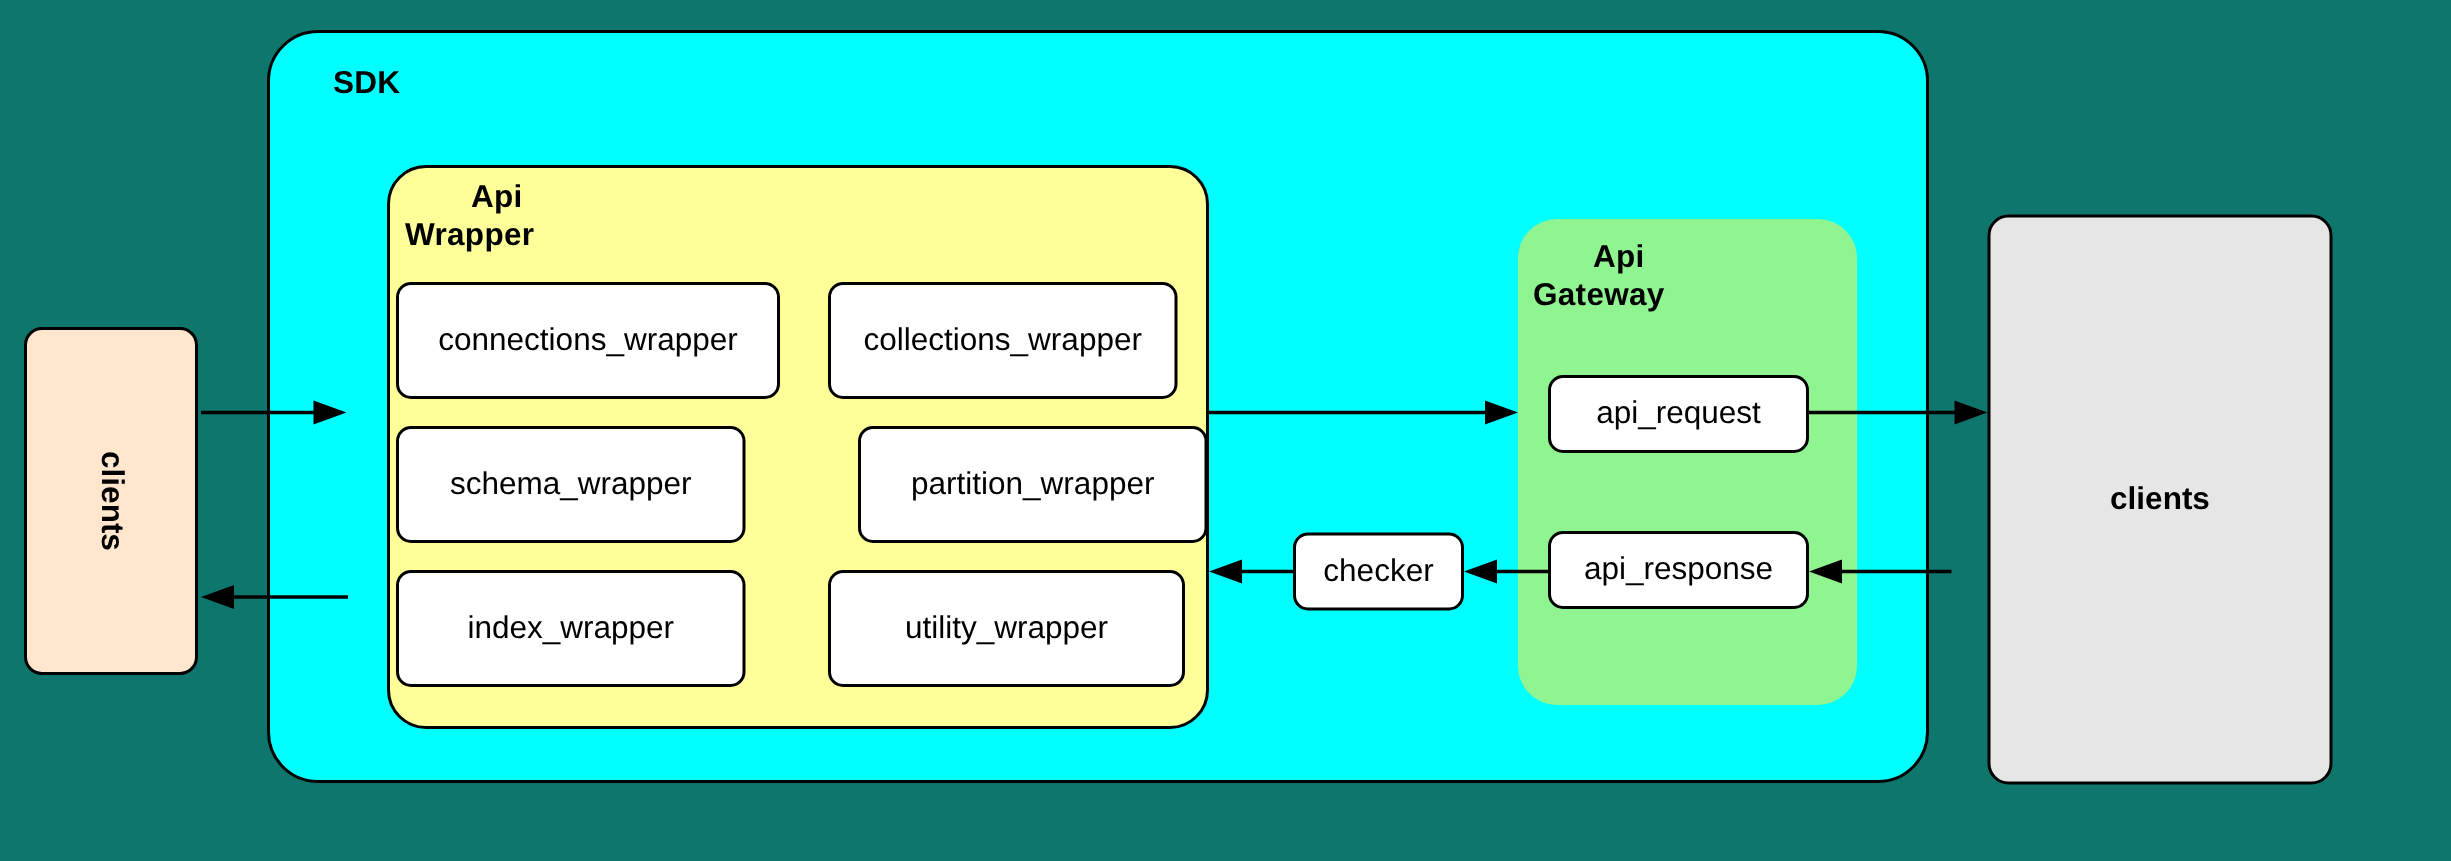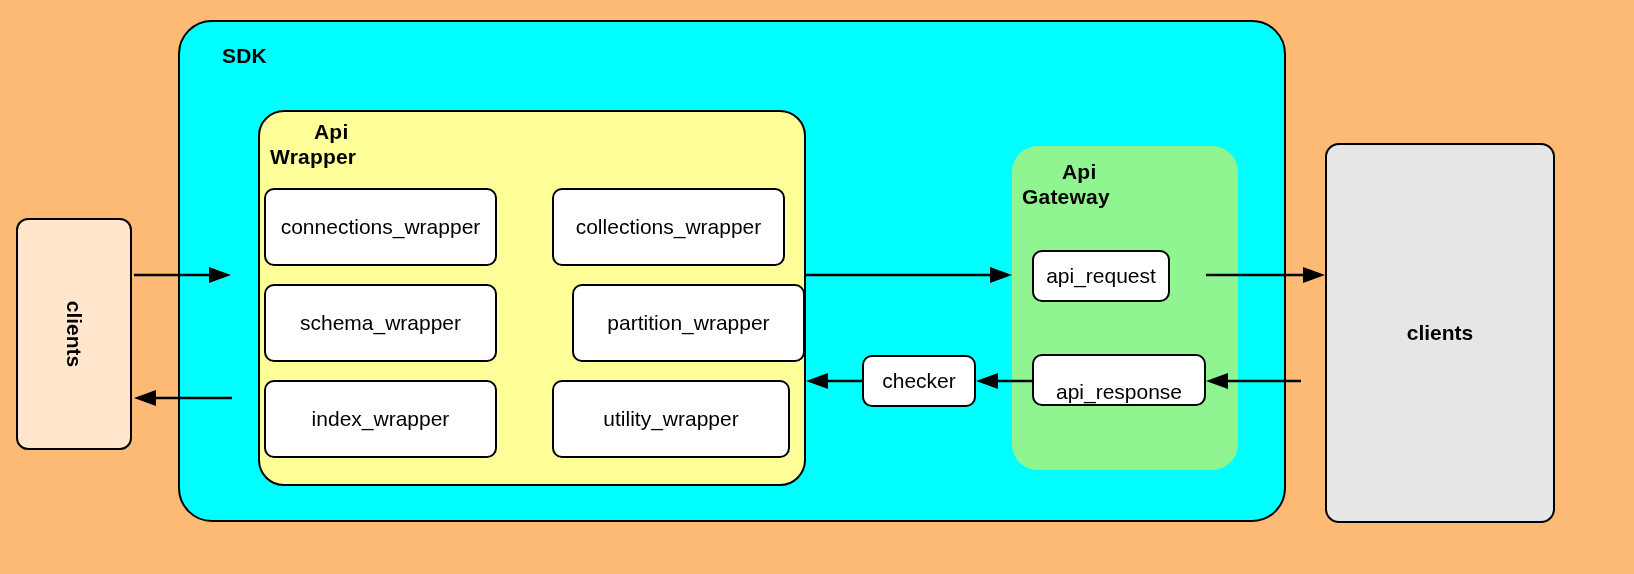--- a/index.html
+++ b/index.html
@@ -8,21 +8,21 @@
     padding: 0;
     background: #ffffff;
   }
   body {
     font-family: "Liberation Sans", sans-serif;
   }
   #canvas {
     position: relative;
     width: 1634px;
     height: 574px;
-    background: #fdba74;
+    background: #0f766e;
     overflow: hidden;
   }
   .box {
     position: absolute;
     box-sizing: border-box;
     border: 2px solid #000000;
     display: flex;
     align-items: center;
     justify-content: center;
     text-align: center;
@@ -90,30 +90,30 @@
 
   
   .module-box {
     background: #FFFFFF;
     border-radius: 10px;
     font-size: 21px;
     color: #000000;
   }
   .module-box .label { pointer-events: none; }
 
-  #box-connections_wrapper { left: 264px; top: 188px; width: 233px; height: 78px; }
+  #box-connections_wrapper { left: 264px; top: 188px; width: 256px; height: 78px; }
   #box-collections_wrapper { left: 552px; top: 188px; width: 233px; height: 78px; }
   #box-schema_wrapper      { left: 264px; top: 284px; width: 233px; height: 78px; }
   #box-partition_wrapper   { left: 572px; top: 284px; width: 233px; height: 78px; }
   #box-index_wrapper       { left: 264px; top: 380px; width: 233px; height: 78px; text-align: right; }
   #box-utility_wrapper     { left: 552px; top: 380px; width: 238px; height: 78px; }
 
   
-  #box-api_request  { left: 1032px; top: 250px; width: 138px; height: 52px; background:#FFFFFF; border-radius:10px; font-size:21px; }
-  #box-api_response { left: 1032px; top: 354px; width: 174px; height: 52px; background:#FFFFFF; border-radius:10px; font-size:21px;align-items:flex-end; }
+  #box-api_request  { left: 1032px; top: 250px; width: 174px; height: 52px; background:#FFFFFF; border-radius:10px; font-size:21px; }
+  #box-api_response { left: 1032px; top: 354px; width: 174px; height: 52px; background:#FFFFFF; border-radius:10px; font-size:21px; }
 
   
   #box-checker {
     left: 862px; top: 355px; width: 114px; height: 52px;
     background: #FFFFFF; border-radius: 10px; font-size: 21px;
   }
 
   
   #box-clients {
     left: 16px; top: 218px; width: 116px; height: 232px;

